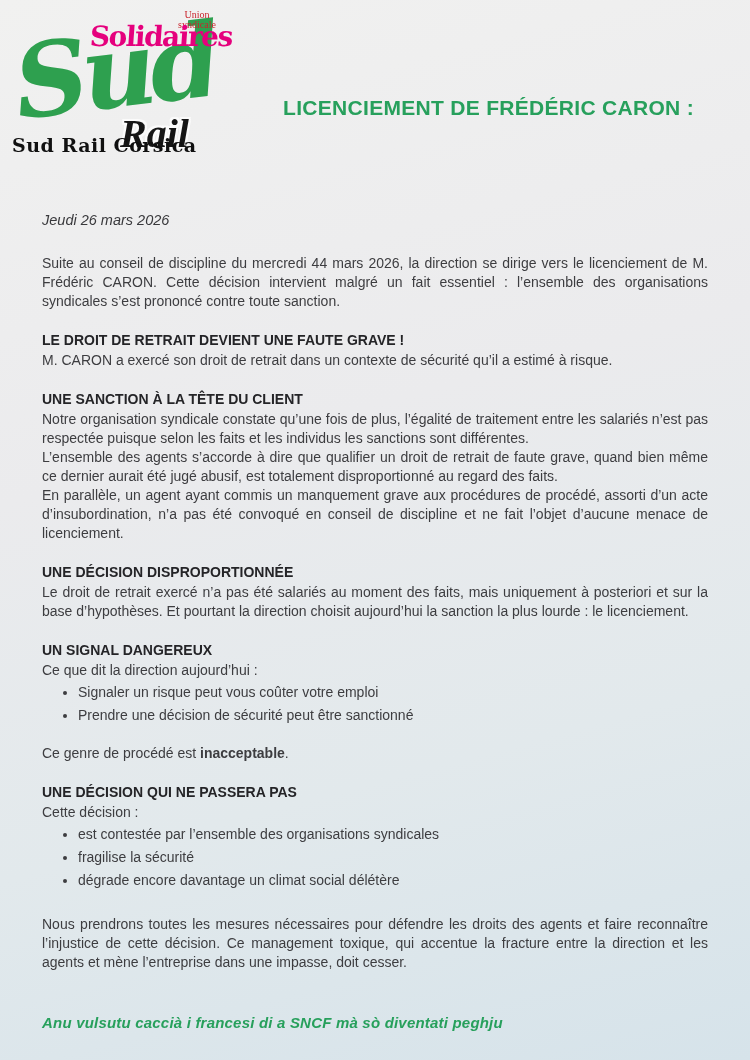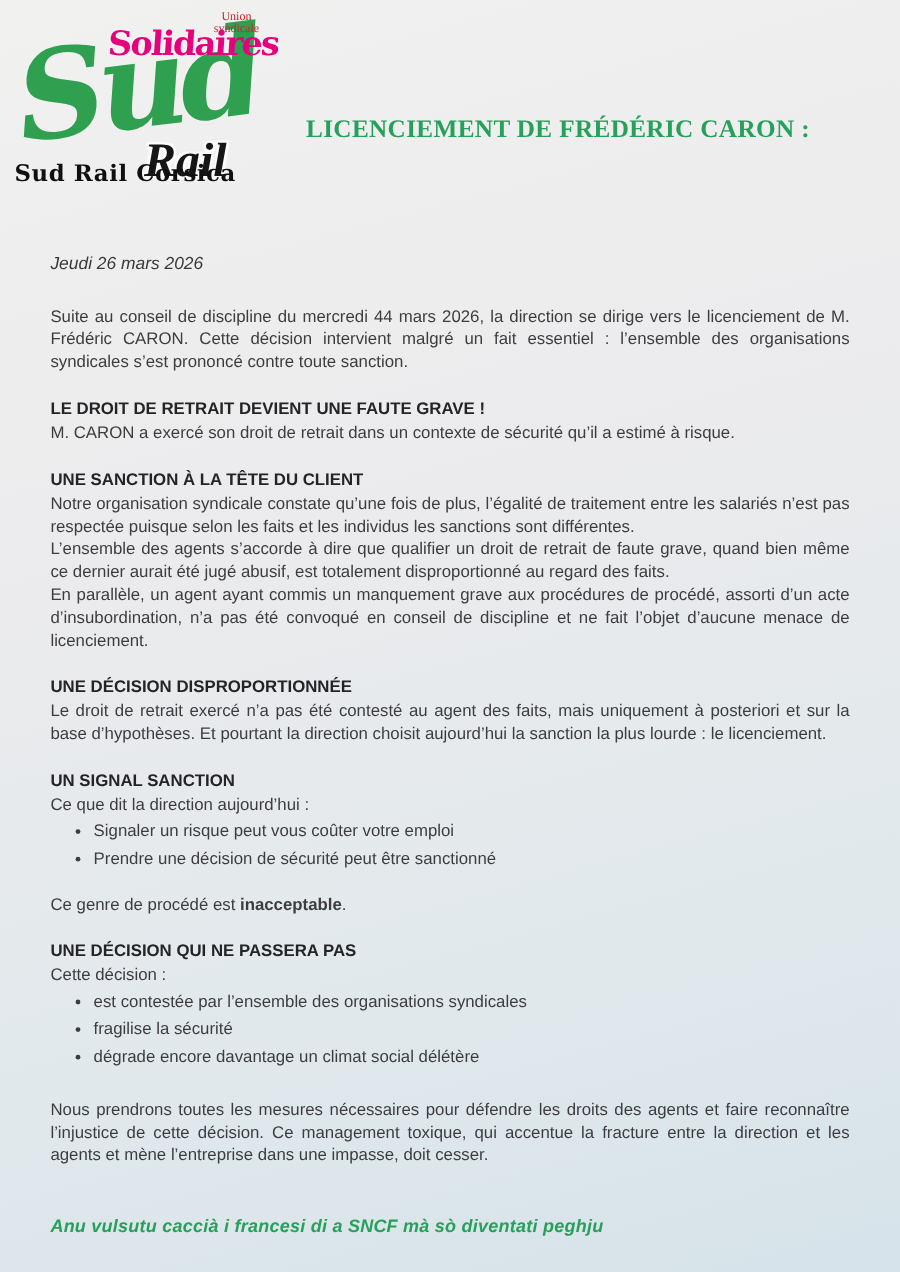--- a/index.html
+++ b/index.html
@@ -38,22 +38,22 @@
     text-shadow:-2px 0 0 #fbfbfb,2px 0 0 #fbfbfb,0 -2px 0 #fbfbfb,0 2px 0 #fbfbfb,
                 -2px -2px 0 #fbfbfb,2px 2px 0 #fbfbfb,-2px 2px 0 #fbfbfb,2px -2px 0 #fbfbfb;
   }
   .logo-org{
     position:absolute;left:0px;top:132px;
     font-family:"DejaVu Serif",serif;font-weight:bold;
     font-size:19px;color:#101010;white-space:nowrap;letter-spacing:0.5px;
   }
   .title{
     position:absolute;left:255px;right:28px;top:88px;
-    color:#27a05c;
-    font-weight:800;font-size:21px;line-height:39px;letter-spacing:0.3px;font-family:Liberation Serif, serif;
+    text-align:center;color:#27a05c;
+    font-weight:800;font-size:21px;line-height:39px;letter-spacing:0.3px;
   }
   
   .content{position:absolute;left:42px;right:42px;top:212px;}
   .date{font-style:italic;font-size:14.5px;color:#39393c;margin:0 0 26px 0;}
   .para{font-size:14px;line-height:19px;text-align:justify;margin:0;}
   .heading{
     font-size:14px;font-weight:bold;color:#242427;
     margin:21px 0 3px 0;letter-spacing:0px;
   }
   ul.bullets{margin:3px 0 0 0;padding:0 0 0 36px;list-style:disc;}
@@ -95,23 +95,23 @@
 
     <h3 class="heading">LE DROIT DE RETRAIT DEVIENT UNE FAUTE GRAVE !</h3>
     <p class="para">M. CARON a exercé son droit de retrait dans un contexte de sécurité qu’il a estimé à risque.</p>
 
     <h3 class="heading">UNE SANCTION À LA TÊTE DU CLIENT</h3>
     <p class="para">Notre organisation syndicale constate qu’une fois de plus, l’égalité de traitement entre les salariés n’est pas respectée puisque selon les faits et les individus les sanctions sont différentes.</p>
     <p class="para">L’ensemble des agents s’accorde à dire que qualifier un droit de retrait de faute grave, quand bien même ce dernier aurait été jugé abusif, est totalement disproportionné au regard des faits.</p>
     <p class="para">En parallèle, un agent ayant commis un manquement grave aux procédures de procédé, assorti d’un acte d’insubordination, n’a pas été convoqué en conseil de discipline et ne fait l’objet d’aucune menace de licenciement.</p>
 
     <h3 class="heading">UNE DÉCISION DISPROPORTIONNÉE</h3>
-    <p class="para">Le droit de retrait exercé n’a pas été contesté au agent des faits, mais uniquement à posteriori et sur la base d’hypothèses. Et pourtant la direction choisit aujourd’hui la sanction la plus lourde : le licenciement.</p>
+    <p class="para">Le droit de retrait exercé n’a pas été salariés au moment des faits, mais uniquement à posteriori et sur la base d’hypothèses. Et pourtant la direction choisit aujourd’hui la sanction la plus lourde : le licenciement.</p>
 
-    <h3 class="heading">UN SIGNAL SANCTION</h3>
+    <h3 class="heading">UN SIGNAL DANGEREUX</h3>
     <p class="para">Ce que dit la direction aujourd’hui :</p>
     <ul class="bullets">
       <li>Signaler un risque peut vous coûter votre emploi</li>
       <li>Prendre une décision de sécurité peut être sanctionné</li>
     </ul>
     <p class="para conclusion"><span>Ce genre de procédé est </span><strong>inacceptable</strong><span>.</span></p>
 
     <h3 class="heading">UNE DÉCISION QUI NE PASSERA PAS</h3>
     <p class="para">Cette décision :</p>
     <ul class="bullets">

